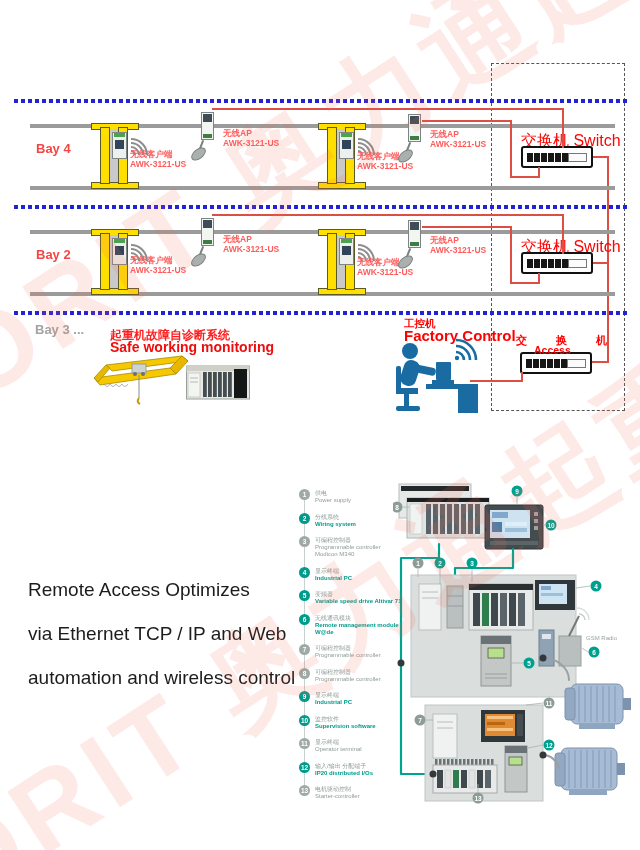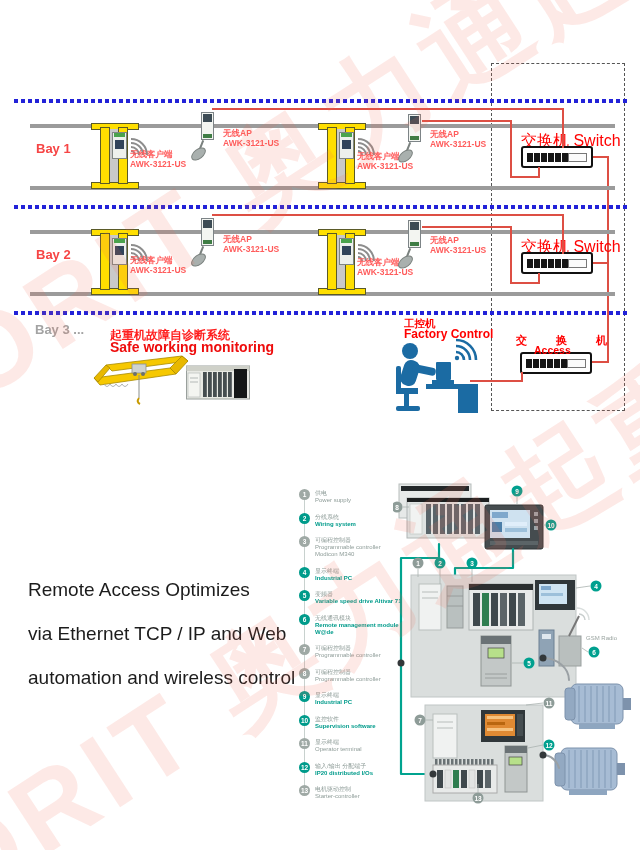--- a/index.html
+++ b/index.html
@@ -47,21 +47,21 @@
   .switch .p{position:absolute;top:5px;width:6px;height:9px;background:#161616;}
   .switch .slot{position:absolute;left:45px;top:5px;width:19px;height:9px;border:1px solid #777;background:#fbfbfb;box-sizing:border-box;}
   .rl{position:absolute;background:#dd4f44;}
   .dashed{position:absolute;left:491px;top:63px;width:134px;height:348px;border:1px dashed #555;box-sizing:border-box;}
   .trunk{position:absolute;left:607px;top:157px;width:2px;height:206px;background:#dd4f44;}
   
   .b3-label{position:absolute;left:35px;top:322px;font-size:13px;font-weight:bold;color:#a3a3a3;}
   .b3-cn{position:absolute;left:110px;top:327px;font-size:12px;font-weight:bold;color:#ff1e1e;}
   .b3-en{position:absolute;left:110px;top:339px;font-size:14px;font-weight:bold;color:#ee0c0c;}
   .fc-cn{position:absolute;left:404px;top:317px;font-size:10.5px;font-weight:bold;color:#f00;}
-  .fc-en{position:absolute;left:404px;top:327px;font-size:12px;font-weight:bold;color:#f00;}
+  .fc-en{position:absolute;left:404px;top:327px;font-size:15px;font-weight:bold;color:#f00;}
   .sw3-cn{position:absolute;left:516px;top:333px;font-size:11px;font-weight:bold;color:#f00;letter-spacing:13px;z-index:6;}
   .sw3-en{position:absolute;left:534px;top:344px;font-size:10.5px;font-weight:bold;color:#f00;z-index:6;}
   .abs{position:absolute;}
   
   .ra-title{position:absolute;left:28px;top:506px;font-size:35px;font-weight:bold;color:#e9100e;letter-spacing:.5px;}
   .ra-body{position:absolute;left:28px;top:568px;width:300px;font-size:19px;color:#1c1c1c;line-height:44px;}
   
   .legend{position:absolute;left:299px;top:489px;width:118px;z-index:10;}
   .legend ol{list-style:none;margin:0;padding:0;position:relative;}
   .legend ol::before{content:"";position:absolute;left:5px;top:8px;height:297px;width:1px;background:#c8d1ce;}
@@ -88,21 +88,21 @@
 <div id="stage">
 
 
   <div class="dashed"></div>
   <div class="trunk"></div>
 
   <div class="bay-row" style="top:99px">
     <div class="dotline"></div>
     <div class="rail r-top"></div>
     <div class="rail r-bot"></div>
-    <div class="bay-label">Bay 1</div>
+    <div class="bay-label">Bay 4</div>
     <div class="crane" style="left:91px">
         <i class="ft"></i>
         <i class="fb"></i>
         <i class="mid"></i>
         <i class="c1"></i>
         <i class="c2"></i>
       </div>
     <div class="client" style="left:112px"></div>
     <svg class="wifi" style="left:129px;top:34px" viewBox="0 0 24 24">
       <g stroke="#8d8d8d" stroke-width="2" fill="none">

